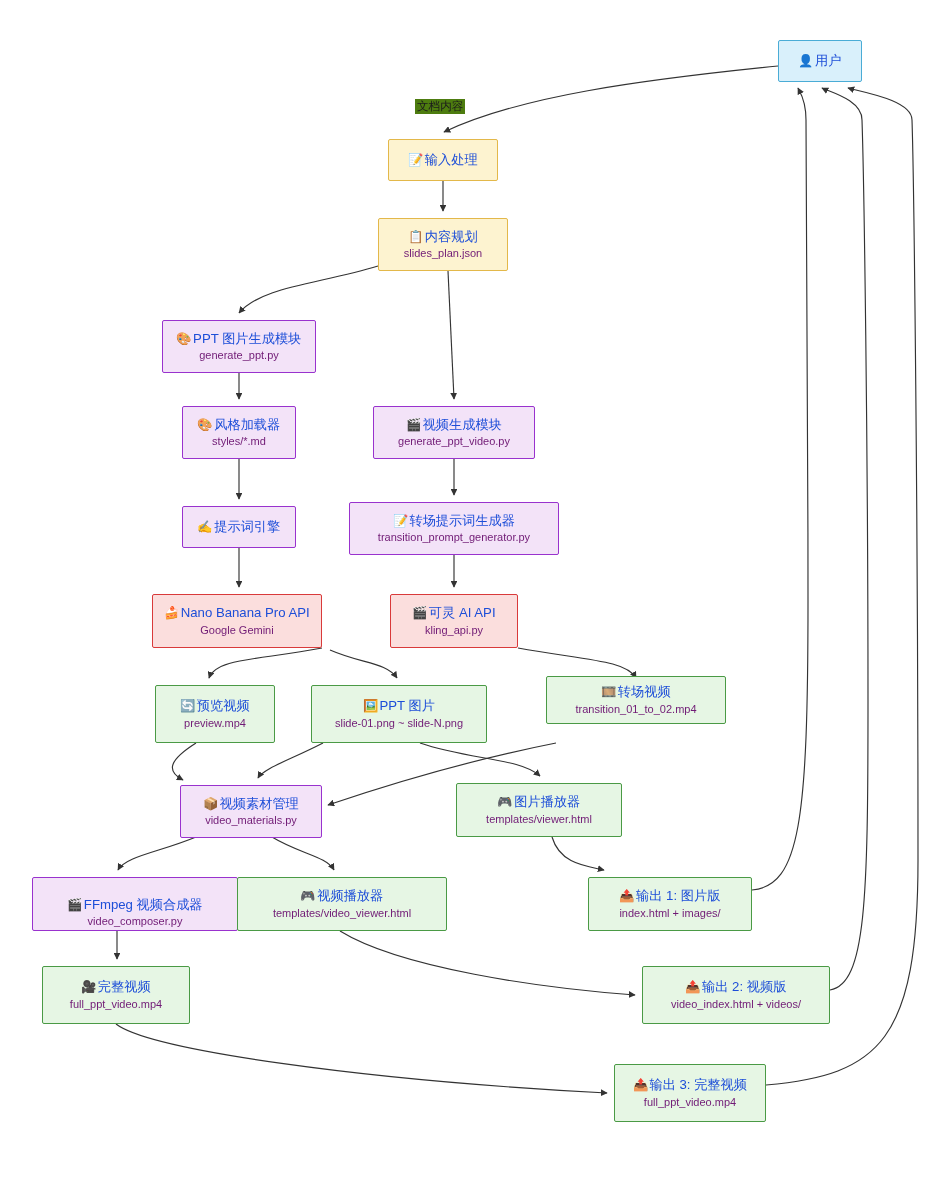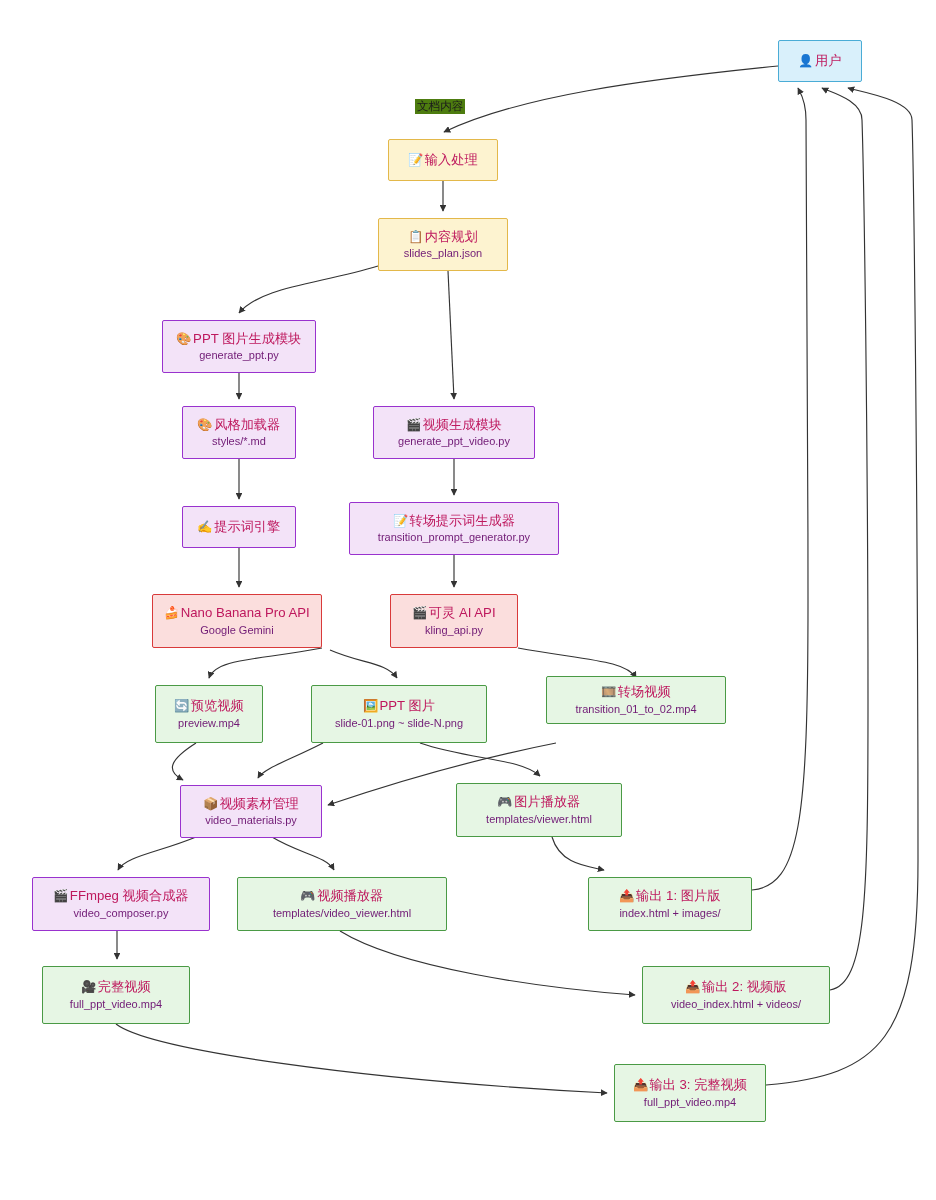--- a/index.html
+++ b/index.html
@@ -31,21 +31,21 @@
     border-radius: 2px;
     display: flex;
     flex-direction: column;
     align-items: center;
     justify-content: center;
     text-align: center;
     line-height: 1.45;
   }
   .node .l1 {
     font-size: 13.2px;
-    color: #be185d;
+    color: #1d4ed8;
     white-space: nowrap;
   }
   .node .l2 {
     font-size: 11px;
     color: #701a75;
     white-space: nowrap;
   }
   .node .emo {
     font-family: "DejaVu Sans", sans-serif;
     font-size: 12.4px;
@@ -163,41 +163,41 @@
         <div class="l2">transition_prompt_generator.py</div>
       </div>
       <div class="node n-api" style="left: 152px; top: 594px; width: 170px; height: 54px;">
         <div class="l1"><span class="emo">🍰</span><span>Nano Banana Pro API</span></div>
         <div class="l2">Google Gemini</div>
       </div>
       <div class="node n-api" style="left: 390px; top: 594px; width: 128px; height: 54px;">
         <div class="l1"><span class="emo">🎬</span><span>可灵 AI API</span></div>
         <div class="l2">kling_api.py</div>
       </div>
-      <div class="node n-asset" style="left: 155px; top: 685px; width: 108px; height: 58px;">
+      <div class="node n-asset" style="left: 155px; top: 685px; width: 120px; height: 58px;">
         <div class="l1"><span class="emo">🔄</span><span>预览视频</span></div>
         <div class="l2">preview.mp4</div>
       </div>
       <div class="node n-asset" style="left: 311px; top: 685px; width: 176px; height: 58px;">
         <div class="l1"><span class="emo">🖼️</span><span>PPT 图片</span></div>
         <div class="l2">slide-01.png ~ slide-N.png</div>
       </div>
       <div class="node n-asset" style="left: 546px; top: 676px; width: 180px; height: 48px;">
         <div class="l1"><span class="emo">🎞️</span><span>转场视频</span></div>
         <div class="l2">transition_01_to_02.mp4</div>
       </div>
       <div class="node n-module" style="left: 180px; top: 785px; width: 142px; height: 53px;">
         <div class="l1"><span class="emo">📦</span><span>视频素材管理</span></div>
         <div class="l2">video_materials.py</div>
       </div>
       <div class="node n-asset" style="left: 456px; top: 783px; width: 166px; height: 54px;">
         <div class="l1"><span class="emo">🎮</span><span>图片播放器</span></div>
         <div class="l2">templates/viewer.html</div>
       </div>
-      <div class="node n-module" style="left: 32px; top: 877px; width: 178px; height: 54px;">
+      <div class="node n-module" style="left: 32px; top: 877px; width: 206px; height: 54px; justify-content: flex-end;">
         <div class="l1"><span class="emo">🎬</span><span>FFmpeg 视频合成器</span></div>
         <div class="l2">video_composer.py</div>
       </div>
       <div class="node n-asset" style="left: 237px; top: 877px; width: 210px; height: 54px;">
         <div class="l1"><span class="emo">🎮</span><span>视频播放器</span></div>
         <div class="l2">templates/video_viewer.html</div>
       </div>
       <div class="node n-asset" style="left: 588px; top: 877px; width: 164px; height: 54px;">
         <div class="l1"><span class="emo">📤</span><span>输出 1: 图片版</span></div>
         <div class="l2">index.html + images/</div>

